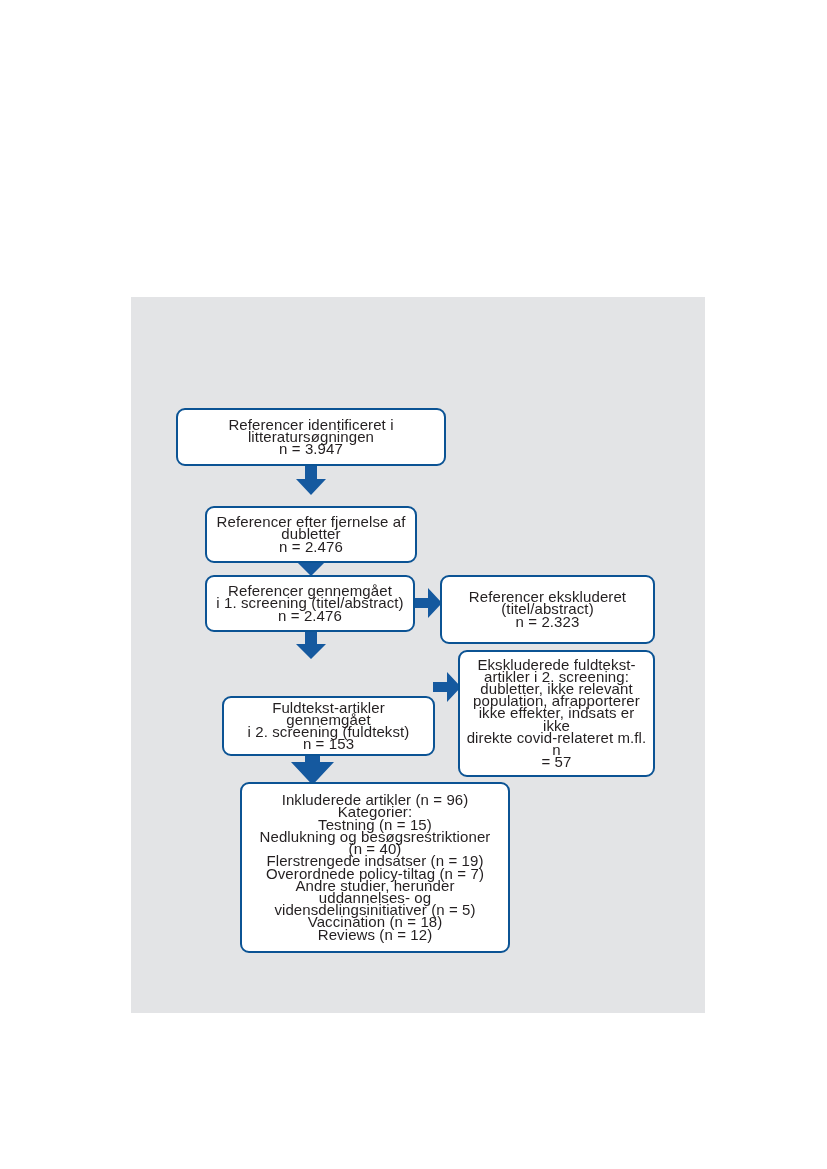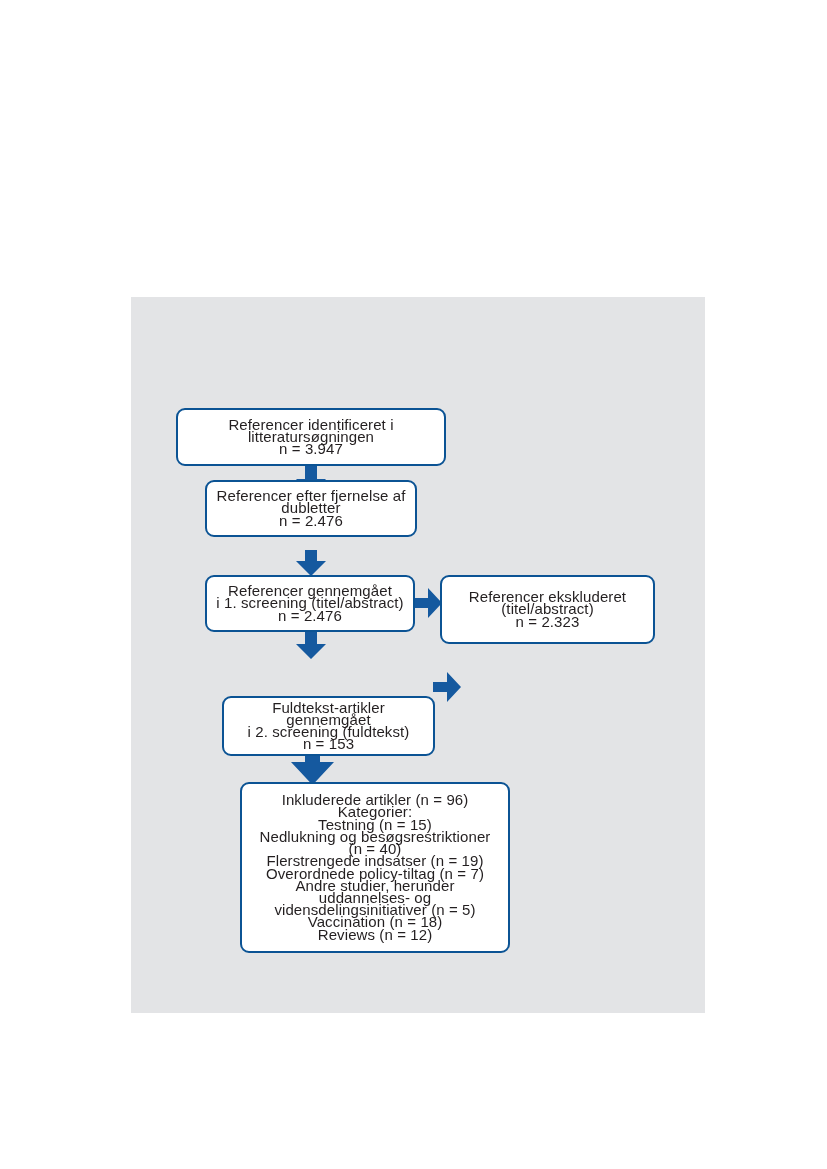--- a/index.html
+++ b/index.html
@@ -48,21 +48,21 @@
     line-height: 12.2px;
     letter-spacing: 0.1px;
     padding: 2px 6px;
   }
   .box .txt {
     display: block;
     white-space: pre-line;
   }
 
   #box-identified { left: 176px; top: 408px; width: 270px; height: 58px; }
-  #box-deduplicated { left: 205px; top: 480px; width: 212px; height: 57px; }
+  #box-deduplicated { left: 205px; top: 506px; width: 212px; height: 57px; }
   #box-screen1 { left: 205px; top: 575px; width: 210px; height: 57px; }
   #box-excluded1 { left: 440px; top: 575px; width: 215px; height: 69px; }
   #box-fulltext { left: 222px; top: 696px; width: 213px; height: 60px; }
   #box-excluded2 { left: 458px; top: 650px; width: 197px; height: 127px; }
   #box-included { left: 240px; top: 782px; width: 270px; height: 171px; }
 
   
   .arrow {
     position: absolute;
   }
@@ -133,20 +133,29 @@
 (titel/abstract)
 n = 2.323</span>
   </div>
 
   <div class="box" id="box-fulltext">
     <span class="txt">Fuldtekst-artikler gennemgået
 i 2. screening (fuldtekst)
 n = 153</span>
   </div>
 
+  <div class="box" id="box-excluded2">
+    <span class="txt">Ekskluderede fuldtekst-
+artikler i 2. screening:
+dubletter, ikke relevant
+population, afrapporterer
+ikke effekter, indsats er ikke
+direkte covid-relateret m.fl. n
+= 57</span>
+  </div>
 
   <div class="box" id="box-included">
     <span class="txt">Inkluderede artikler (n = 96)
 Kategorier:
 Testning (n = 15)
 Nedlukning og besøgsrestriktioner
 (n = 40)
 Flerstrengede indsatser (n = 19)
 Overordnede policy-tiltag (n = 7)
 Andre studier, herunder uddannelses- og

